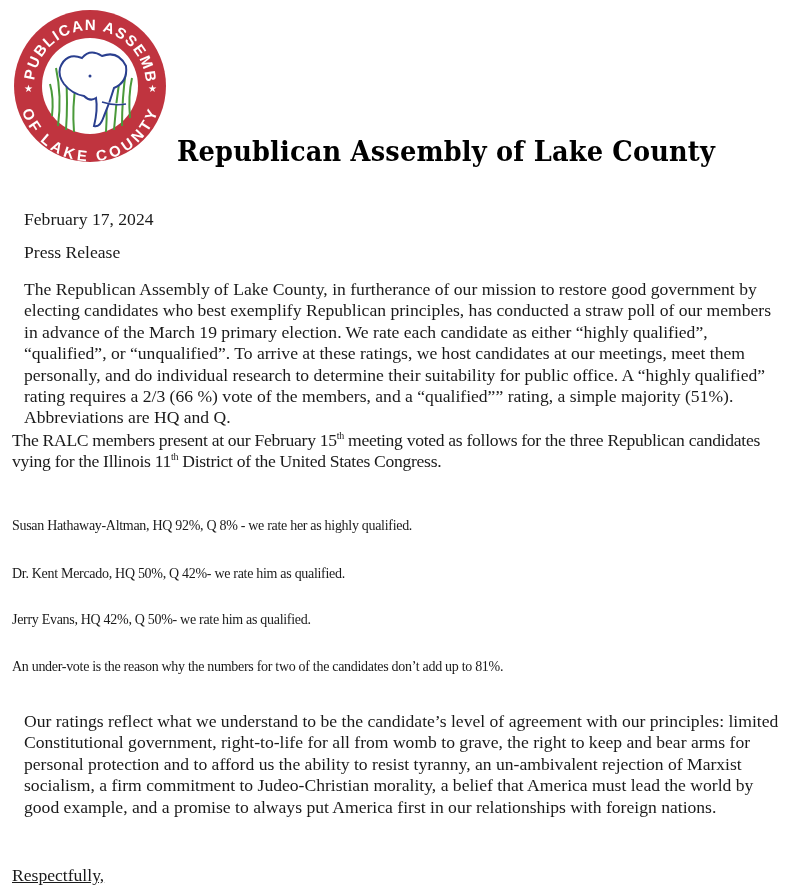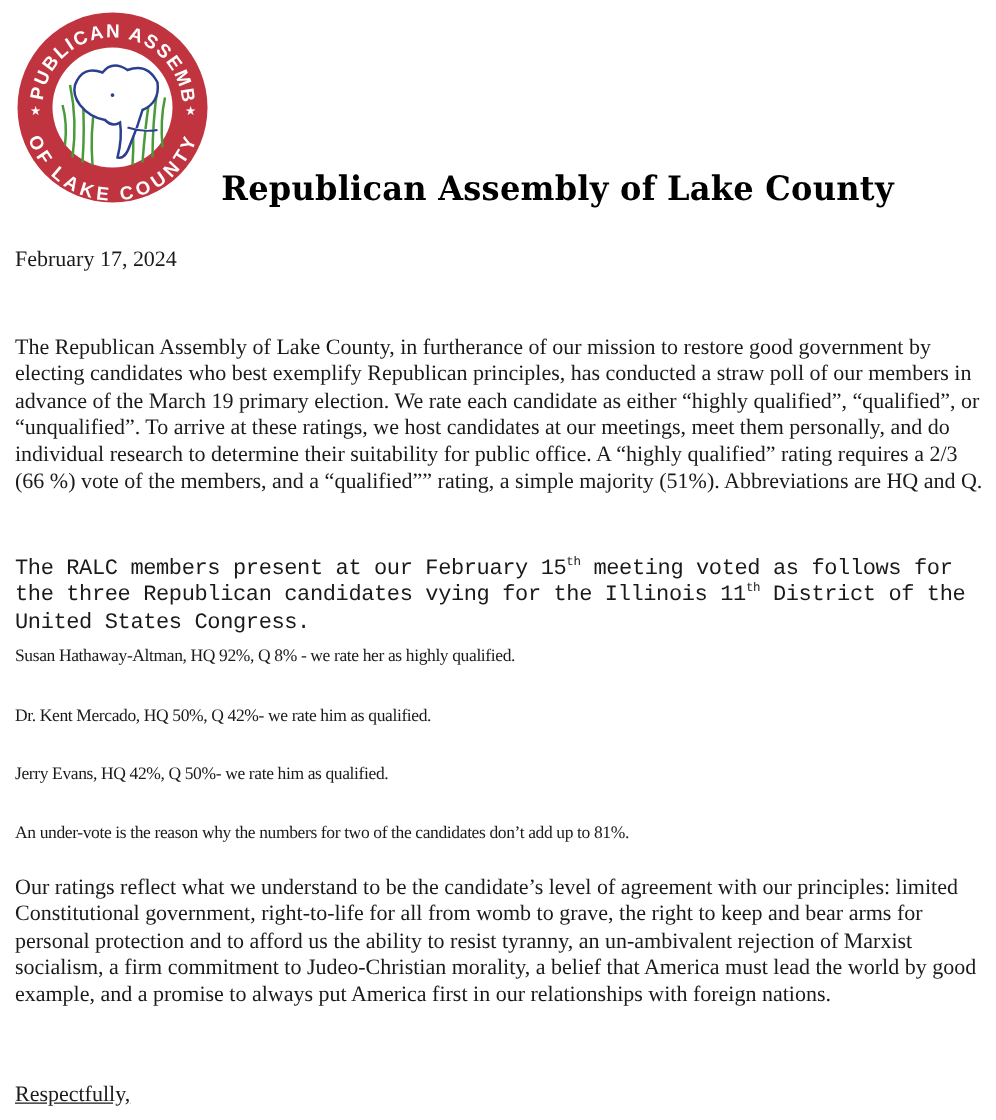--- a/index.html
+++ b/index.html
@@ -1,23 +1,23 @@
 <!DOCTYPE html>
 <html><head>
 <meta charset="utf-8">
 <style>
   html, body { margin: 0; padding: 0; background: #ffffff; }
   body { width: 797px; height: 896px; overflow: hidden; position: relative; font-family: "Liberation Serif", "DejaVu Serif", serif; color: #1a1a1a; }
   .logo { position: absolute; left: 10px; top: 6px; width: 160px; height: 160px; }
   .org-title { position: absolute; left: 177px; top: 136px; font-family: "DejaVu Serif", "Liberation Serif", serif; font-weight: 900; font-size: 27px; letter-spacing: 0.2px; color: #000; white-space: nowrap; transform: scaleX(0.95); transform-origin: left center; }
   .text { position: absolute; left: 12px; width: 780px; font-size: 17.6px; line-height: 21.4px; }
-  .p { margin: 0; }
+  .p { margin: 12px; }
   .date { top: 197px; }
   .intro { top: 267px; }
-  .meeting { top: 445px; font-family: Liberation Mono, monospace; letter-spacing: -0.3px; }
+  .meeting { top: 430px; font-family: Liberation Serif, serif; letter-spacing: -0.3px; }
   .cand { position: absolute; left: 12px; font-size: 14px; letter-spacing: -0.3px; }
   sup { font-size: 10px; line-height: 0; }
   .principles { top: 699px; }
   .closing { top: 865px; text-decoration: underline; }
 </style>
 </head>
 <body>
 
 <div class="logo">
   <svg width="160" height="160" viewBox="0 0 160 160">
@@ -48,20 +48,21 @@
     </text>
     <text x="14" y="86" font-size="10" fill="#ffffff">★</text>
     <text x="138" y="86" font-size="10" fill="#ffffff">★</text>
   </svg>
 </div>
 
 <div class="org-title">Republican Assembly of Lake County</div>
 
 <div class="text date">
   <p class="p">February 17, 2024</p>
+  <p class="p">Press Release</p>
 </div>
 
 <div class="text intro">
   <p class="p">The Republican Assembly of Lake County, in furtherance of our mission to restore good government by electing candidates who best exemplify Republican principles, has conducted a straw poll of our members in advance of the March 19 primary election. We rate each candidate as either “highly qualified”, “qualified”, or “unqualified”. To arrive at these ratings, we host candidates at our meetings, meet them personally, and do individual research to determine their suitability for public office. A “highly qualified” rating requires a 2/3 (66 %) vote of the members, and a “qualified”” rating, a simple majority (51%).  Abbreviations are HQ and Q.</p>
 </div>
 
 <div class="text meeting">
   <span>The RALC members present at our February 15</span><sup>th</sup><span> meeting voted as follows for the three Republican candidates vying for the Illinois 11</span><sup>th</sup><span> District of the United States Congress.</span>
 </div>
 

